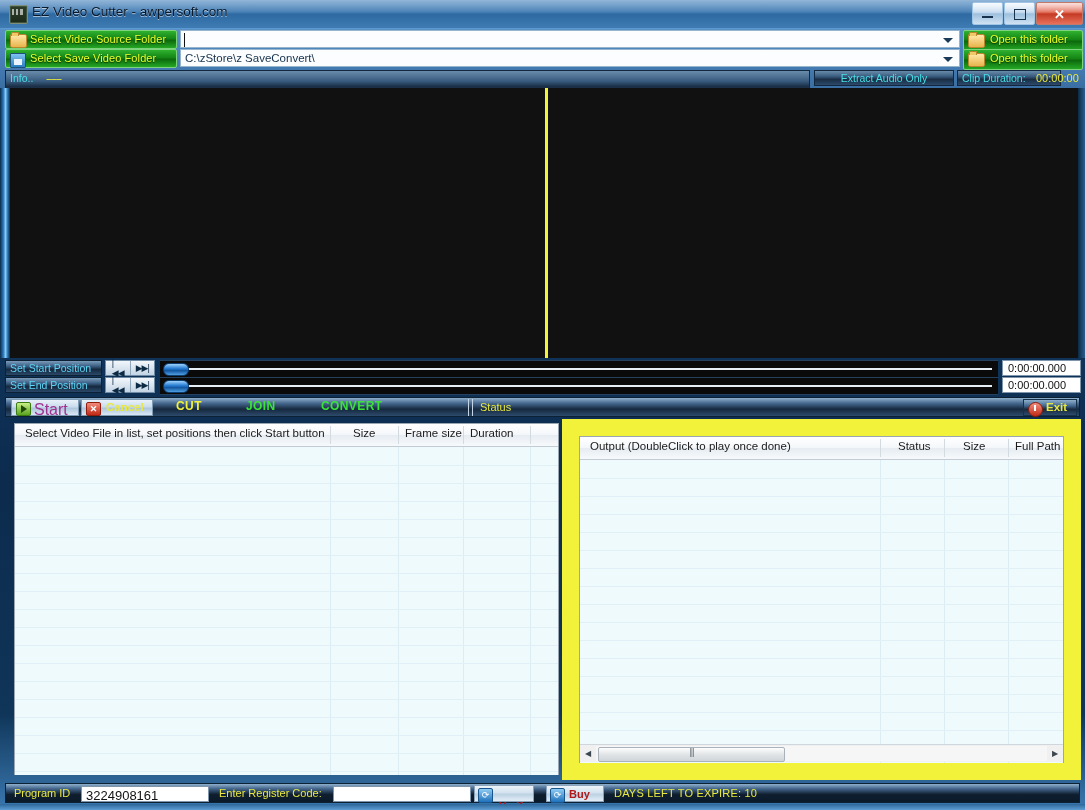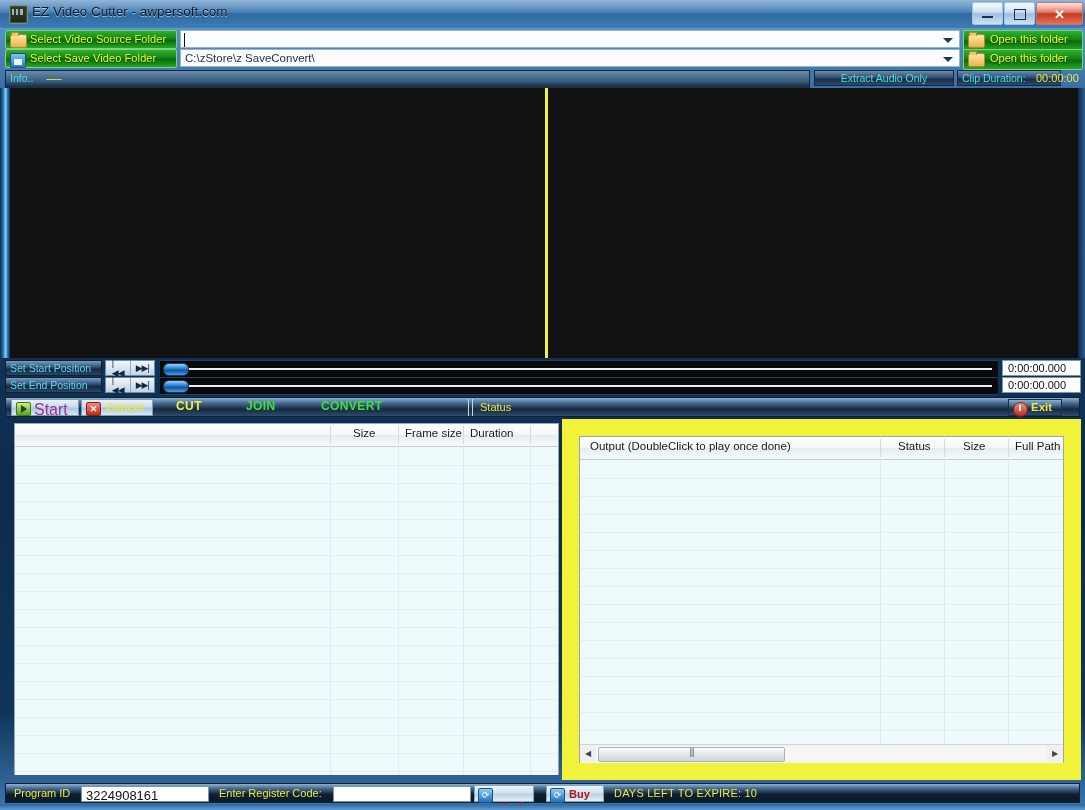--- a/index.html
+++ b/index.html
@@ -221,21 +221,21 @@
     position:absolute;top:1px;height:17px;background:transparent;border:0;cursor:pointer;
     font-size:12px;font-weight:bold;letter-spacing:.4px;
   }
   .mode-cut{left:170px;width:60px;color:#f2f23a;}
   .mode-join{left:240px;width:60px;color:#3ae23a;}
   .mode-convert{left:315px;width:90px;color:#3ae23a;}
   .status-sep{position:absolute;left:462px;top:1px;width:1px;height:17px;background:#c3d5e6;}
   .status-sep2{position:absolute;left:466px;top:1px;width:1px;height:17px;background:#c3d5e6;}
   .statuslbl{position:absolute;left:474px;top:3px;font-size:11px;color:#e8e840;}
   .exitbtn{
-    position:absolute;right:17px;top:1px;width:54px;height:17px;
+    position:absolute;right:2px;top:1px;width:54px;height:17px;
     background:linear-gradient(180deg,#8fb0cc 0%,#3f638b 40%,#16293f 62%,#2d4b6c 100%);
     border:1px solid #15304a;box-sizing:border-box;cursor:pointer;
   }
   .exitbtn .lbl{position:absolute;left:22px;top:1px;font-size:11.5px;font-weight:bold;color:#e8e840;}
   .pwr-ico{
     position:absolute;left:4px;top:2px;width:13px;height:13px;border-radius:50%;
     background:linear-gradient(180deg,#f09080,#c02a15);border:1px solid #8f1c0c;
   }
   .pwr-ico:after{content:"";position:absolute;left:5px;top:2px;width:2px;height:6px;background:#fff;}
 
@@ -460,20 +460,21 @@
     <div class="status-sep2"></div>
     <div class="statuslbl">Status</div>
     <div class="exitbtn">
       <div class="pwr-ico"></div>
       <div class="lbl">Exit</div>
     </div>
   </div>
 
   <div class="listpanel left-list">
     <div class="hdr">
+      <div class="cell" style="left:10px;">Select Video File in list, set positions then click Start button</div>
       <div class="div" style="left:315px;"></div>
       <div class="cell" style="left:338px;">Size</div>
       <div class="div" style="left:383px;"></div>
       <div class="cell" style="left:390px;">Frame size</div>
       <div class="div" style="left:448px;"></div>
       <div class="cell" style="left:455px;">Duration</div>
       <div class="div" style="left:515px;"></div>
     </div>
     <div class="body">
       <div class="collin" style="left:315px;"></div>

